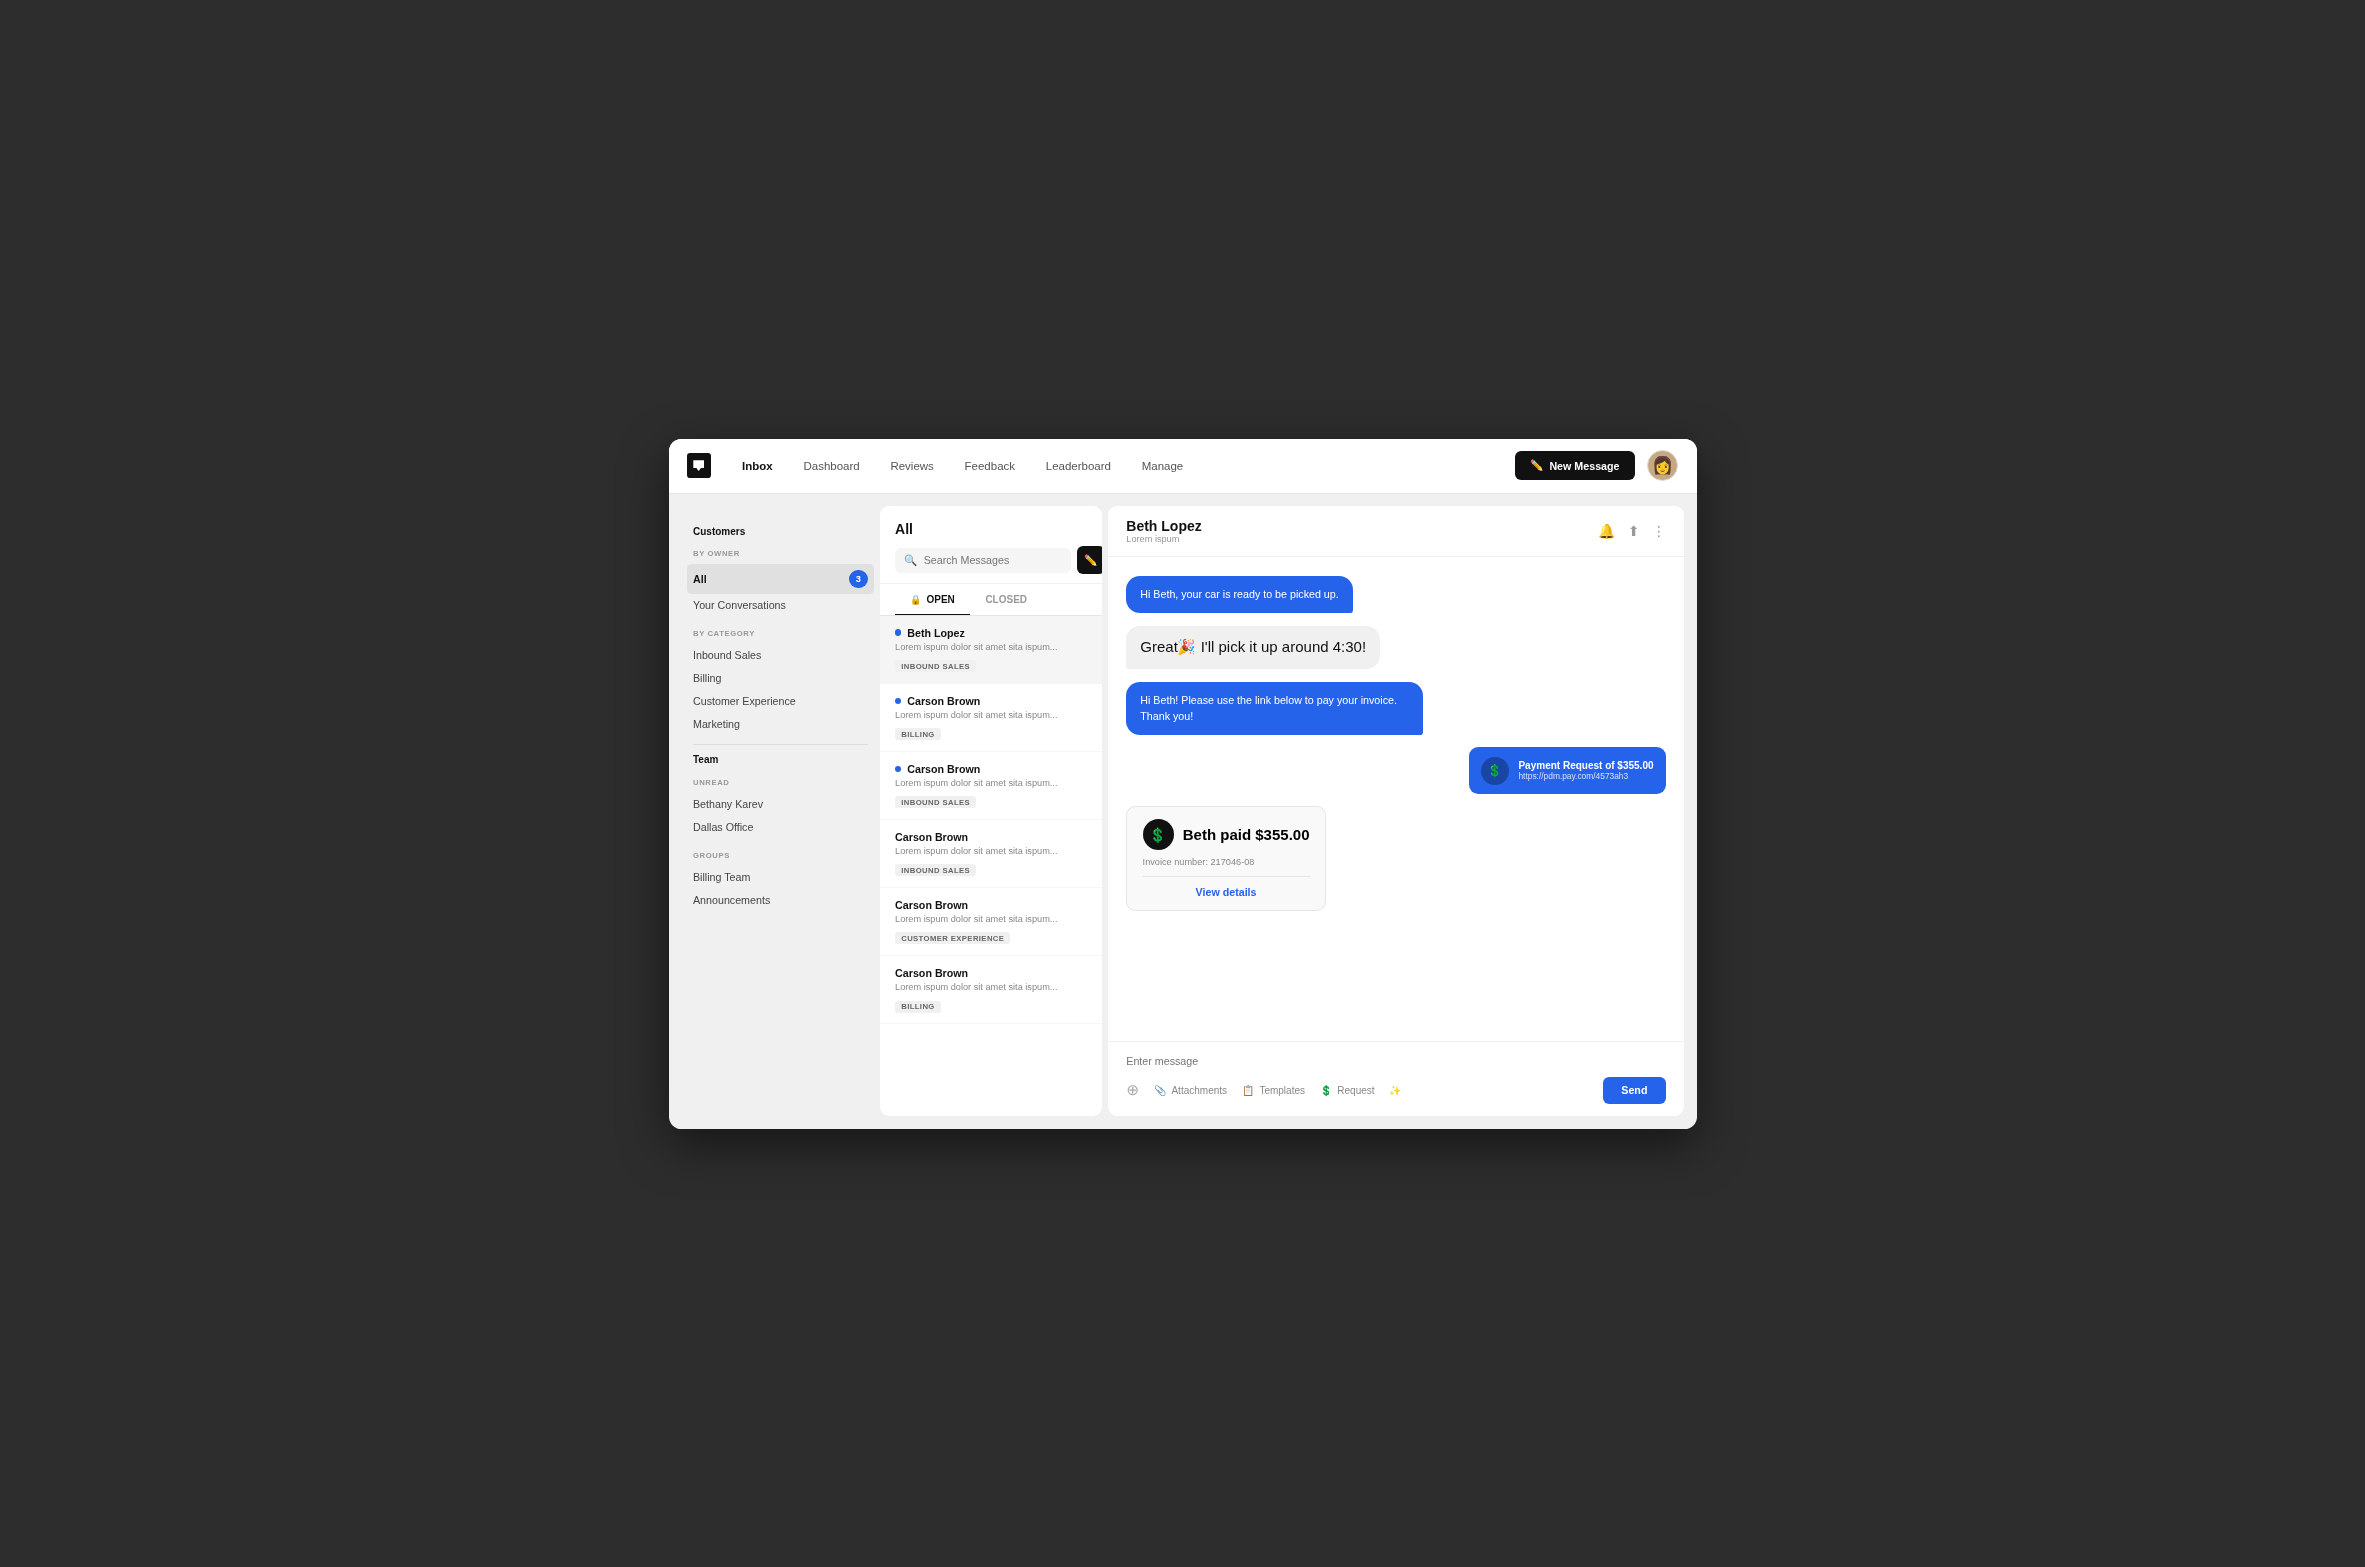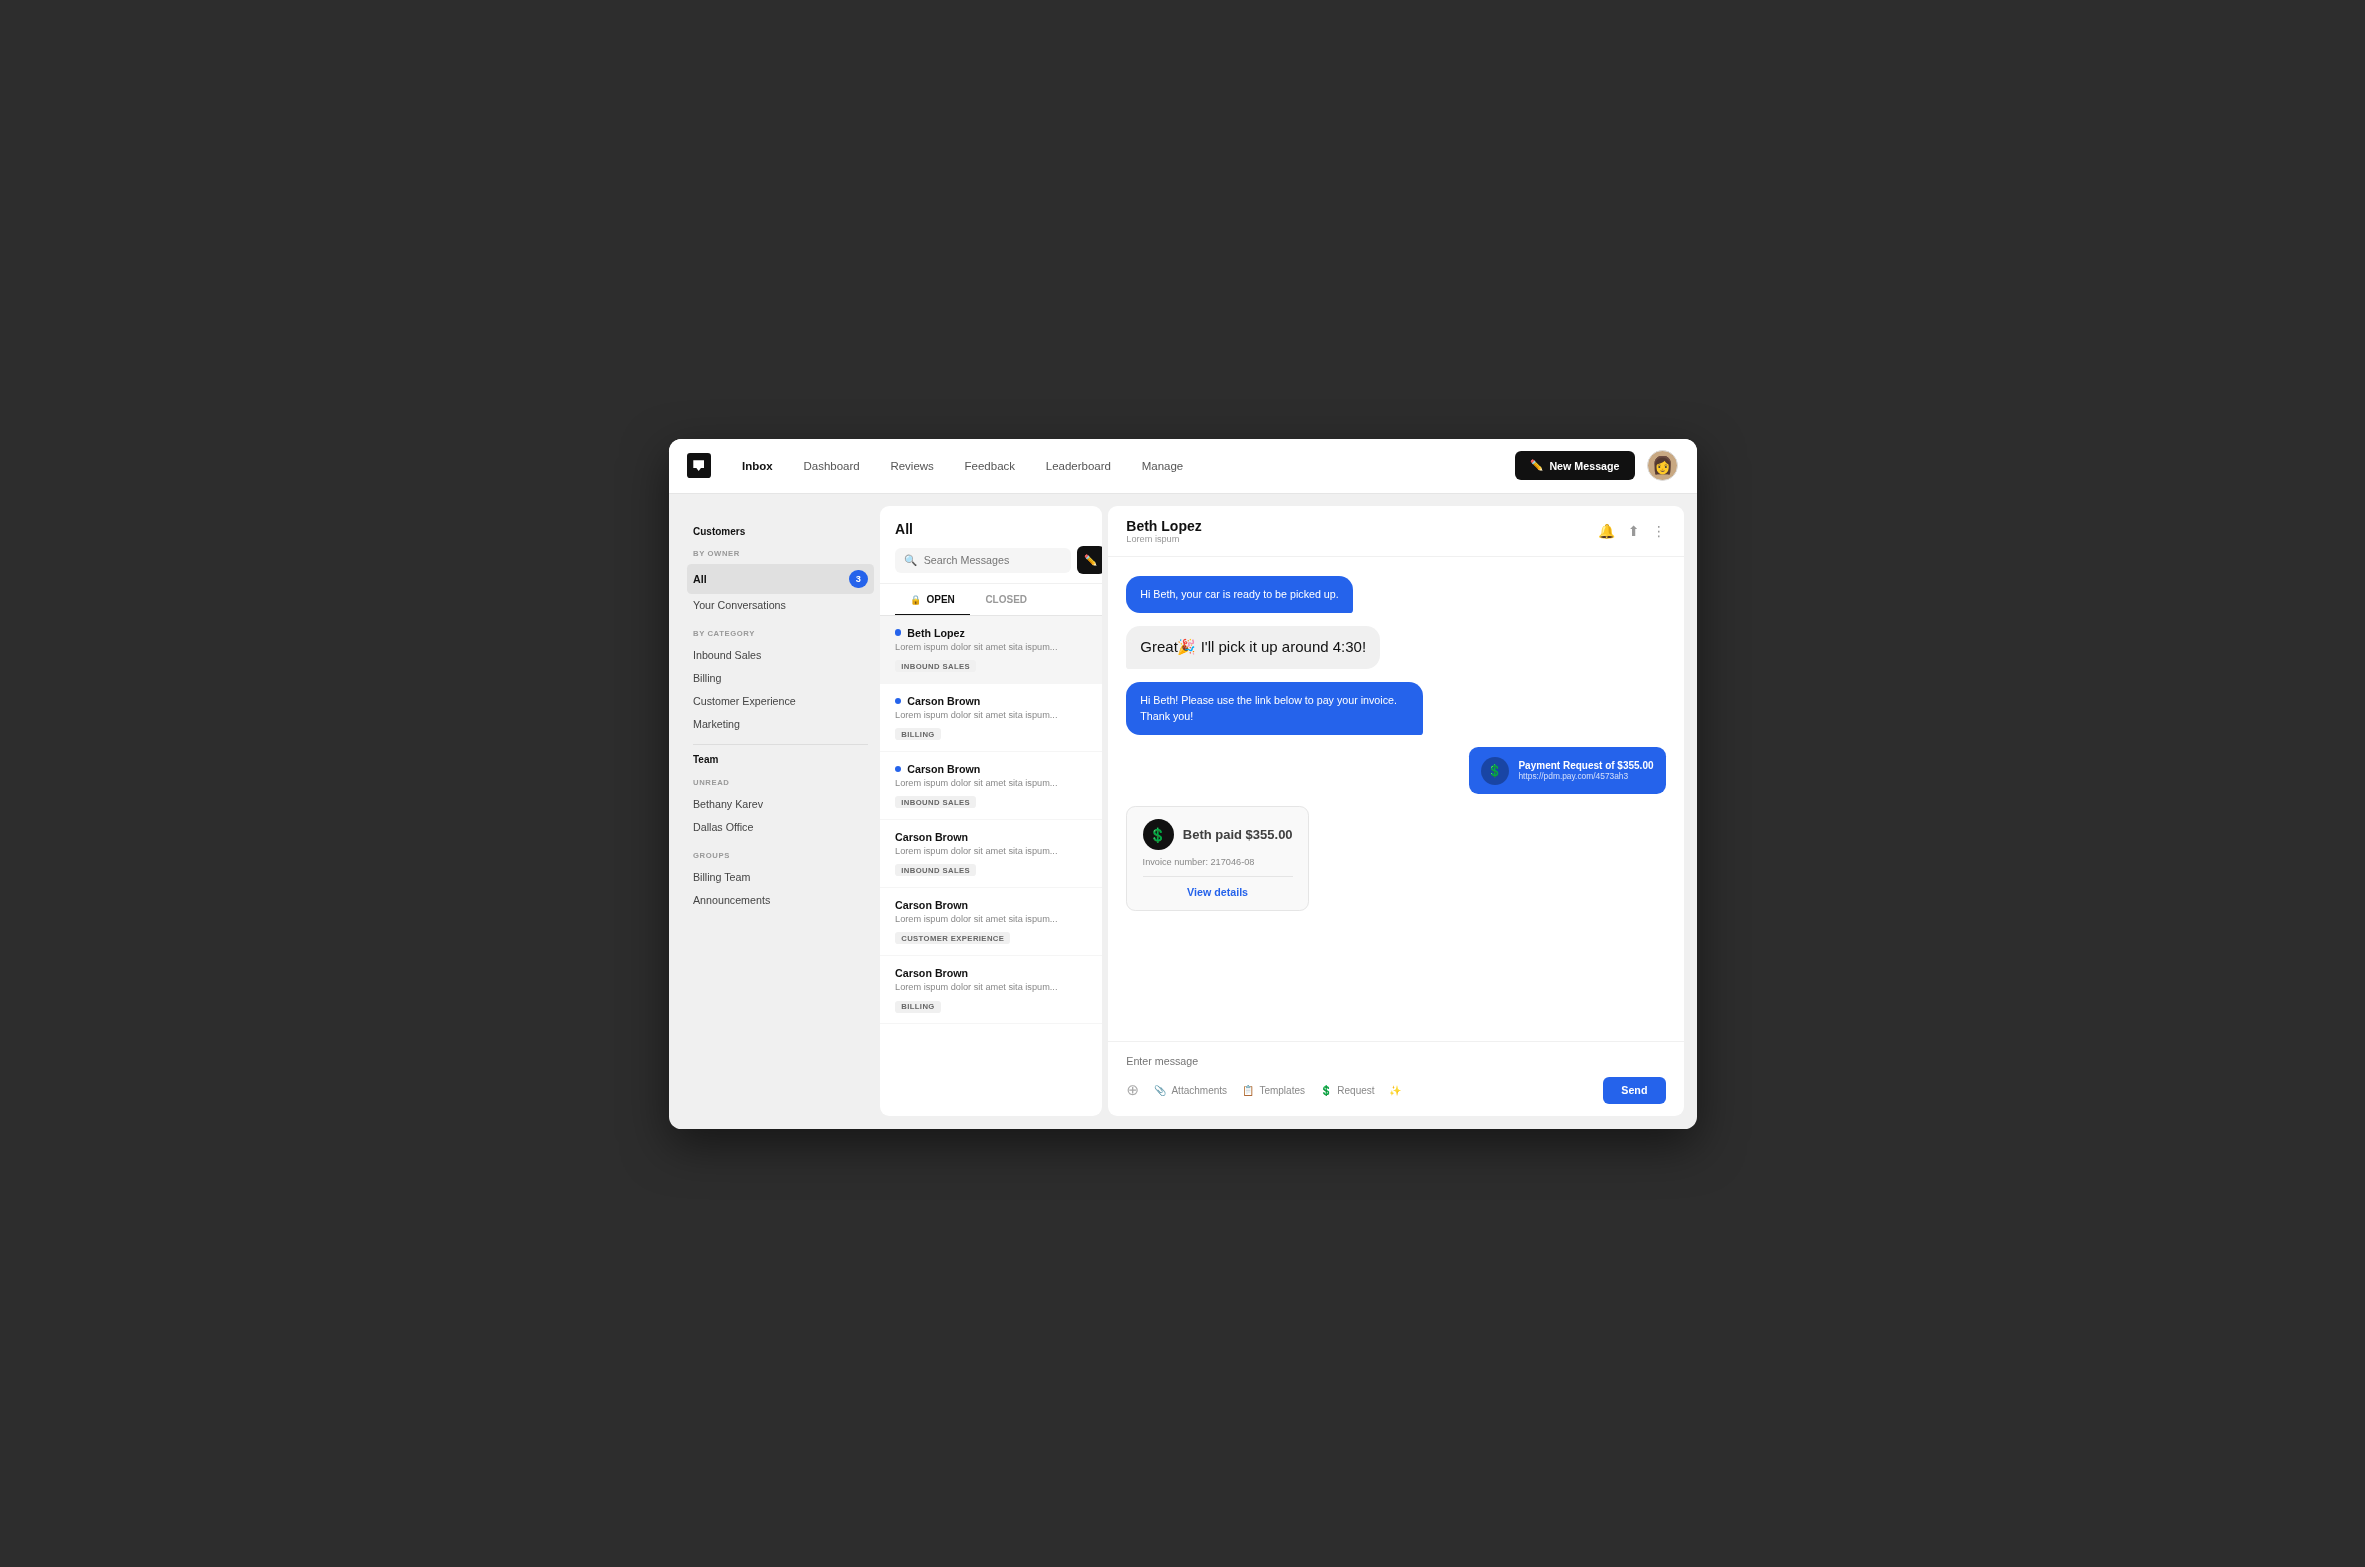--- a/index.html
+++ b/index.html
@@ -393,23 +393,23 @@
       width: 31px;
       height: 31px;
       background: #111;
       border-radius: 50%;
       display: flex;
       align-items: center;
       justify-content: center;
       font-size: 14px;
     }
     .payment-card-title {
-      font-size: 13px;
-      font-weight: 700;
-      color: #404040;
+      font-size: 15px;
+      font-weight: 700;
+      color: #000000;
       text-align: center;
     }
     .payment-card-invoice {
       font-size: 9.2px;
       color: #888;
       margin-bottom: 9.2px;
     }
     .view-details-link {
       color: #2563eb;
       font-size: 10.7px;

